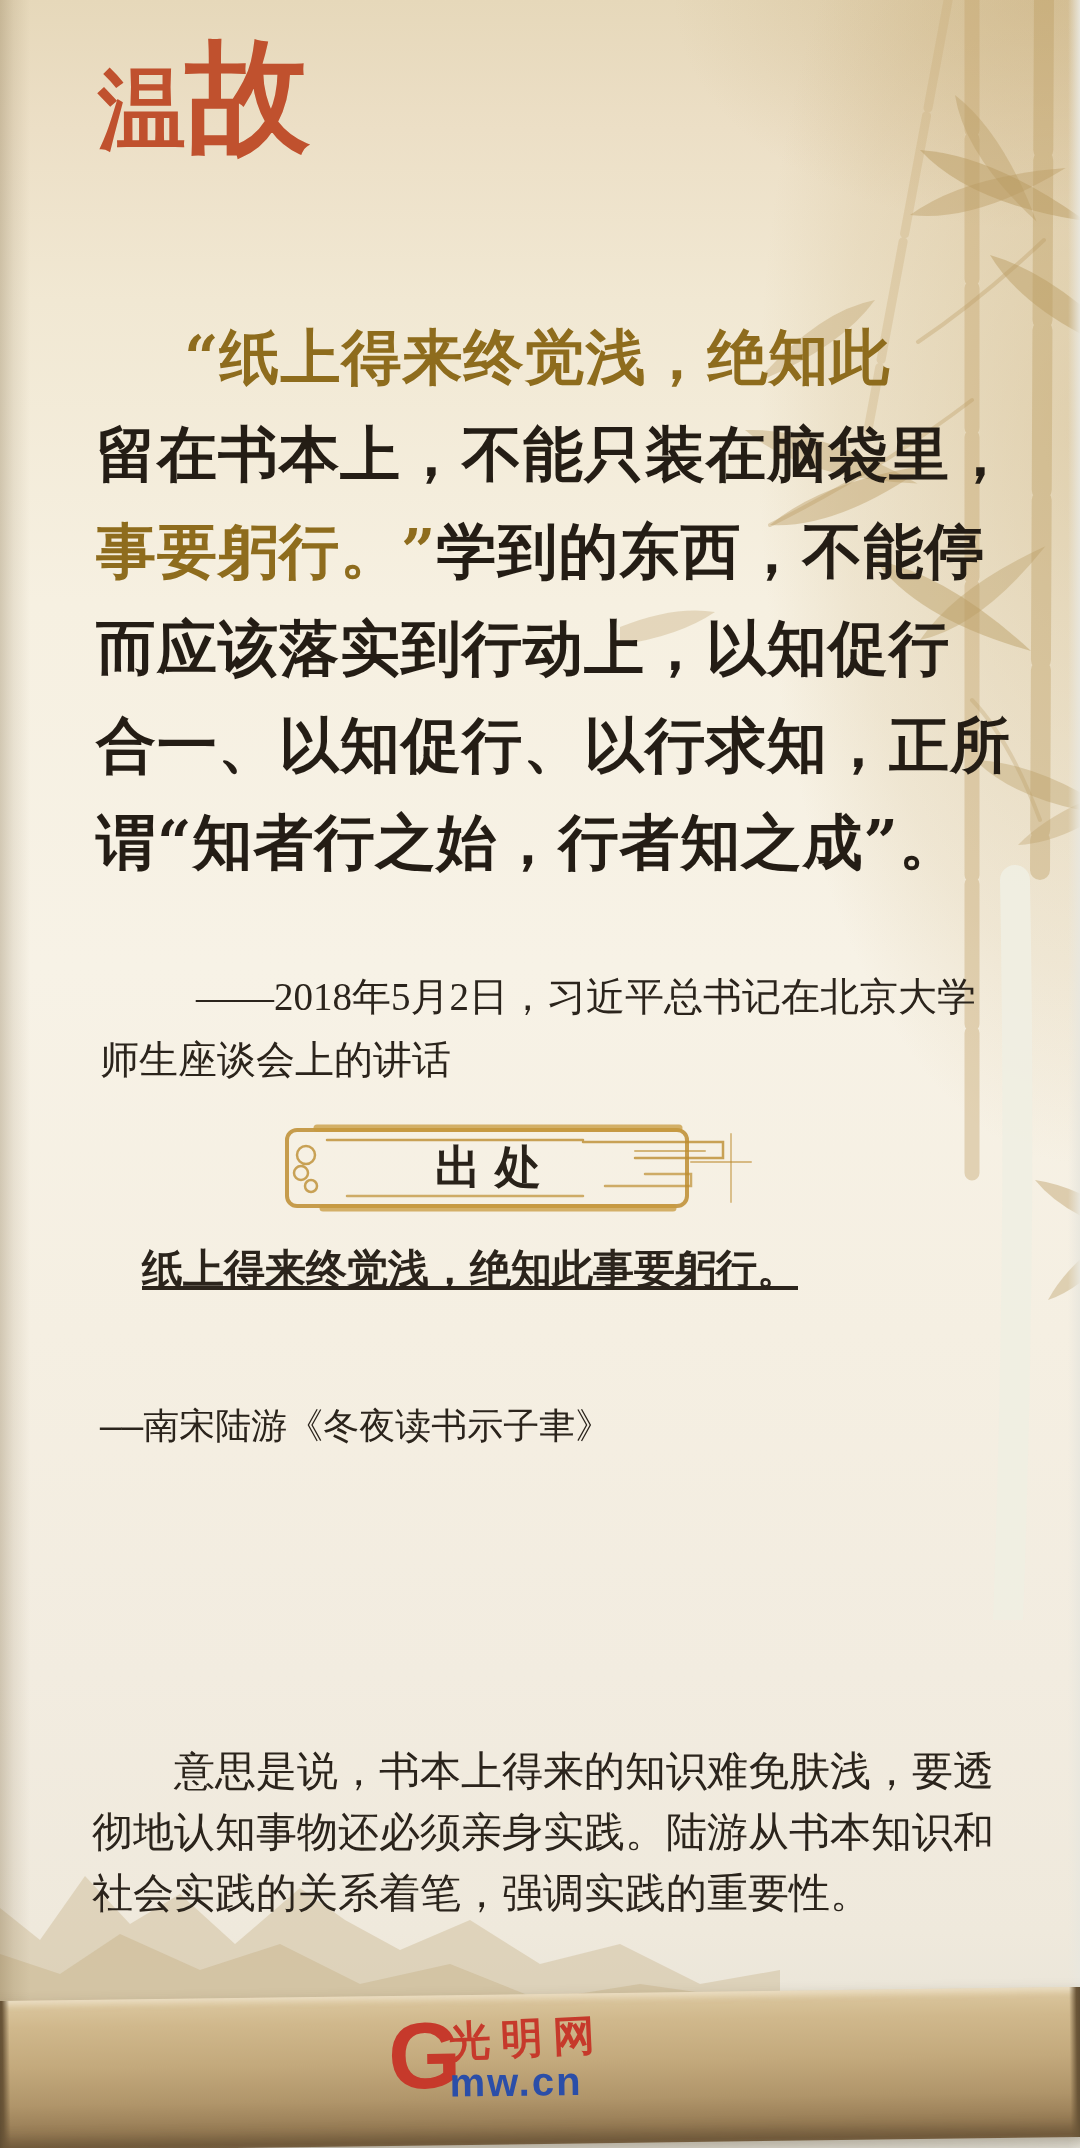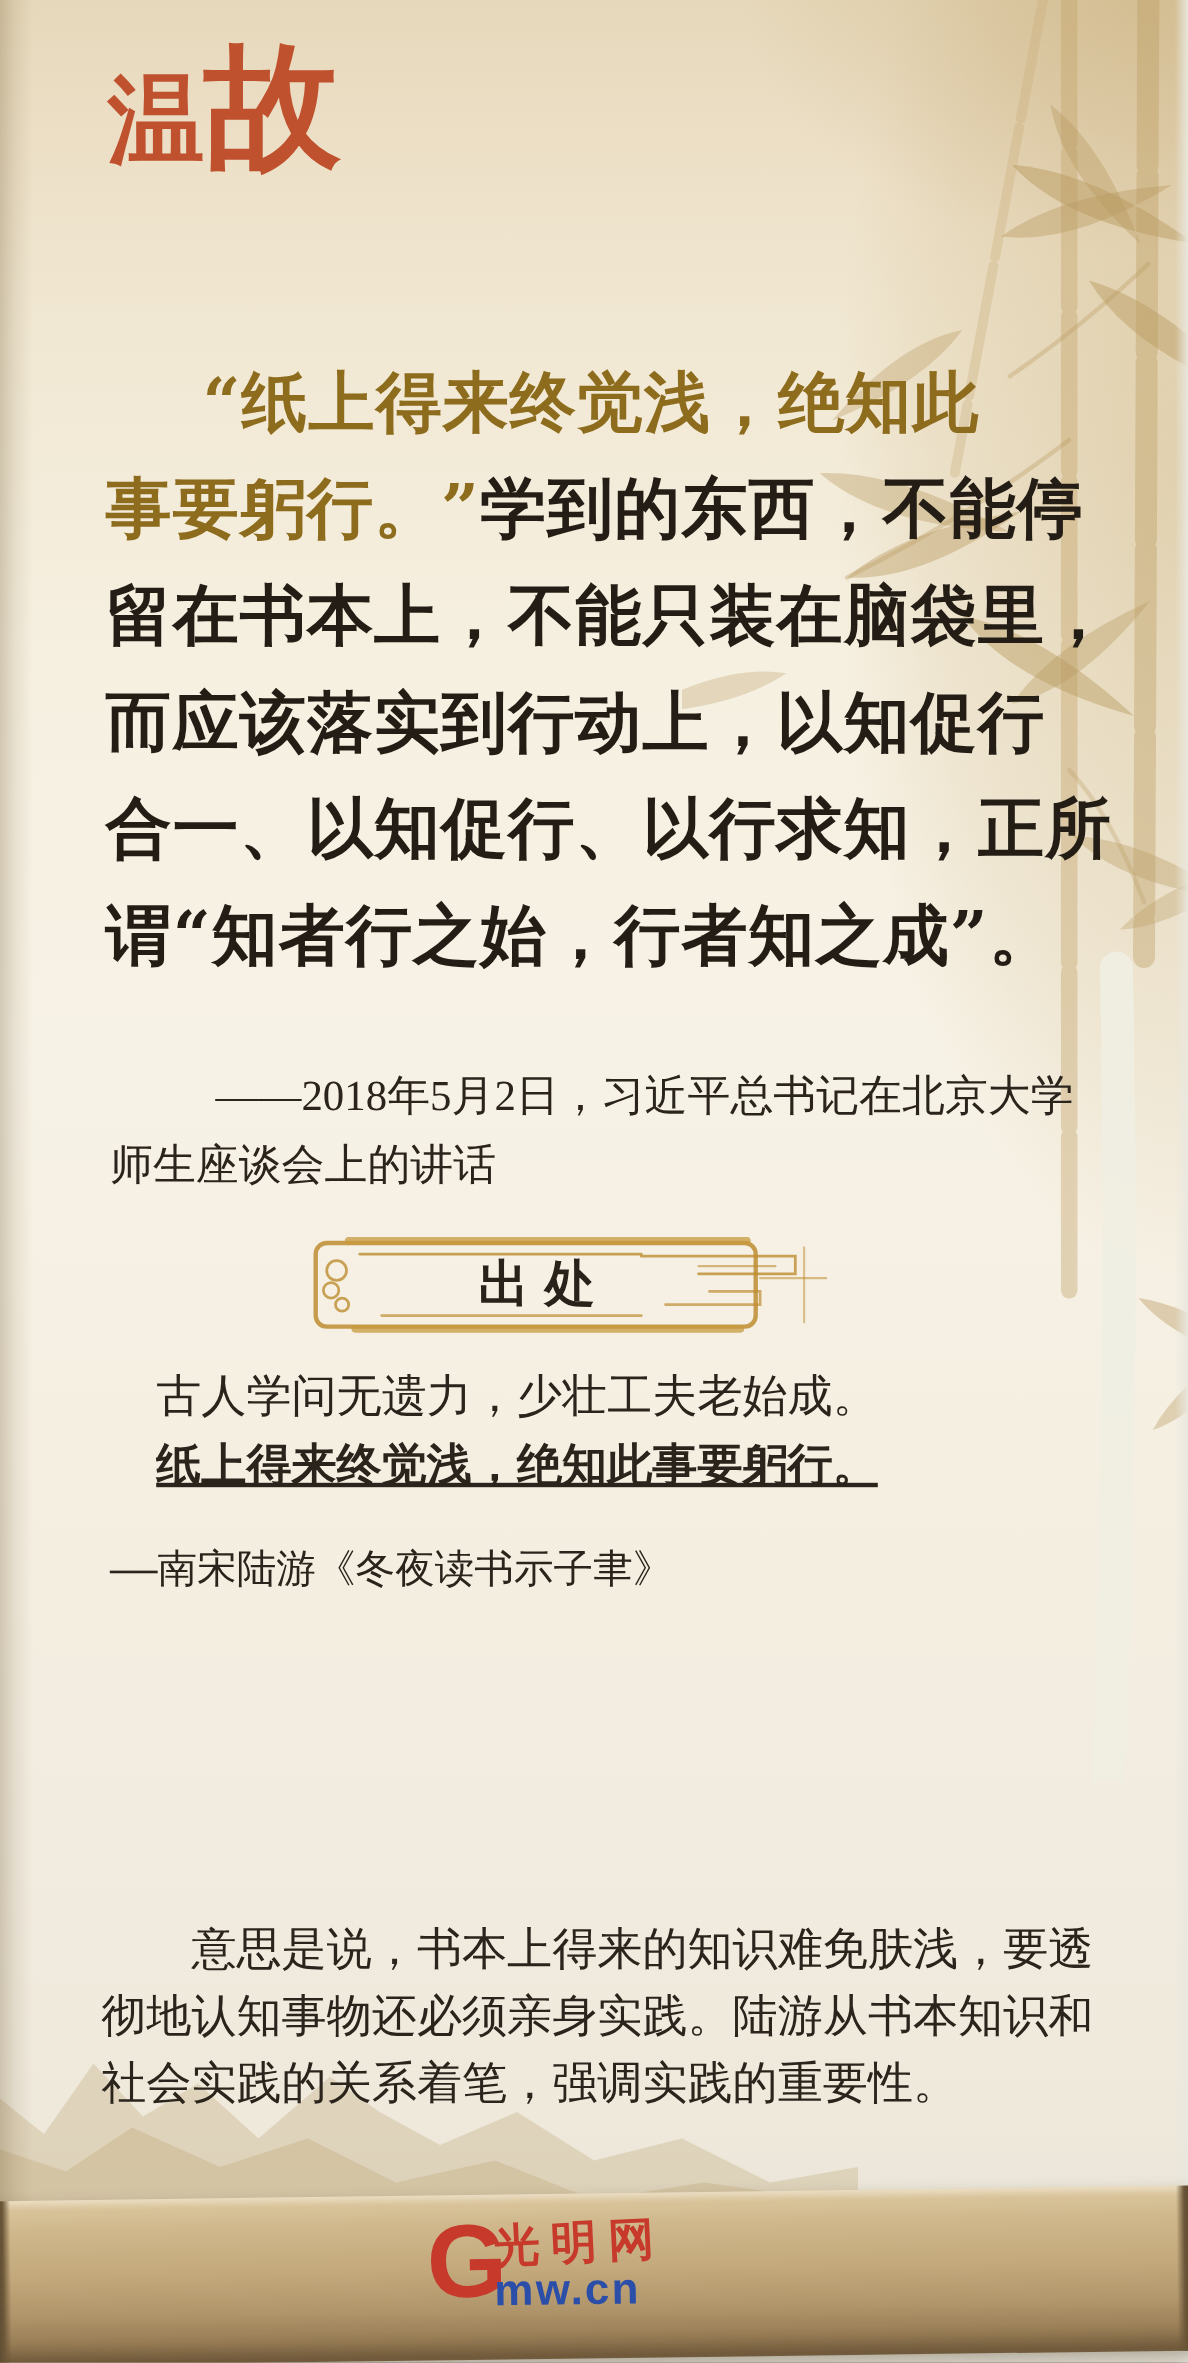--- a/index.html
+++ b/index.html
@@ -23,21 +23,21 @@
   .mountains{position:absolute;left:0;top:1848px;width:780px;height:168px;pointer-events:none;}
   
   .title{position:absolute;left:98px;top:36px;display:flex;align-items:flex-end;
     color:#c0512e;font-weight:900;line-height:1;}
   .title-small{font-size:88px;padding-bottom:5px;}
   .title-large{font-size:124px;}
   
   .quote{position:absolute;left:96px;top:318px;width:940px;
     font-family:"DejaVu Serif",cursive;font-weight:700;font-size:60px;
     color:#241d15;letter-spacing:1px;}
-  .quote-line{height:97px;display:flex;align-items:center;white-space:nowrap;}
+  .quote-line{height:97px;display:flex;white-space:nowrap;}
   .quote-line.first{padding-left:88px;}
   .gold{color:#8e6c1d;}
   .quote-attr{position:absolute;left:100px;top:926px;width:900px;
     font-size:39px;line-height:63px;color:#2b241c;text-indent:96px;}
   
   .frame{position:absolute;left:283px;width:470px;height:92px;}
   .frame.src{top:1122px;} .frame.interp-f{top:1500px;}
   .frame svg{position:absolute;left:0;top:0;}
   .frame-title{position:absolute;left:0;top:0;bottom:0;width:410px;
     display:flex;align-items:center;justify-content:center;
@@ -119,25 +119,25 @@
   <div class="title">
     <span class="title-small">温</span>
     <span class="title-large">故</span>
   </div>
 
   <div class="quote">
     <div class="quote-line first">
       <span class="gold">“纸上得来终觉浅，绝知此</span>
     </div>
     <div class="quote-line">
+      <span>留在书本上，不能只装在脑袋里，</span>
+    </div>
+    <div class="quote-line">
       <span class="gold">事要躬行。”</span>
       <span>学到的东西，不能停</span>
-    </div>
-    <div class="quote-line">
-      <span>留在书本上，不能只装在脑袋里，</span>
     </div>
     <div class="quote-line">
       <span>而应该落实到行动上，以知促行</span>
     </div>
     <div class="quote-line">
       <span>合一、以知促行、以行求知，正所</span>
     </div>
     <div class="quote-line">
       <span>谓“知者行之始，行者知之成”。</span>
     </div>
@@ -160,21 +160,20 @@
         <path d="M352 29 H 422" stroke-width="2" opacity="0.6"></path>
         <path d="M322 64 H 408 V 52 H 362" stroke-width="2.5" opacity="0.7"></path>
         <path d="M448 12 V 80" stroke-width="2" opacity="0.5"></path>
         <path d="M408 40 H 468" stroke-width="2" opacity="0.55"></path>
       </g>
     </svg>
     <div class="frame-title">出处</div>
   </div>
 
   <div class="poem">
-    <div>古人学问无遗力，少壮工夫老始成。</div>
     <div class="poem-l2">纸上得来终觉浅，绝知此事要躬行。</div>
   </div>
   <p class="poem-attr">——南宋陆游《冬夜读书示子聿》</p>
 
 
   <p class="interp">意思是说，书本上得来的知识难免肤浅，要透彻地认知事物还必须亲身实践。陆游从书本知识和社会实践的关系着笔，强调实践的重要性。</p>
 
   <div class="roller"></div>
   <div class="logo">
     <span class="logo-g">G</span>

